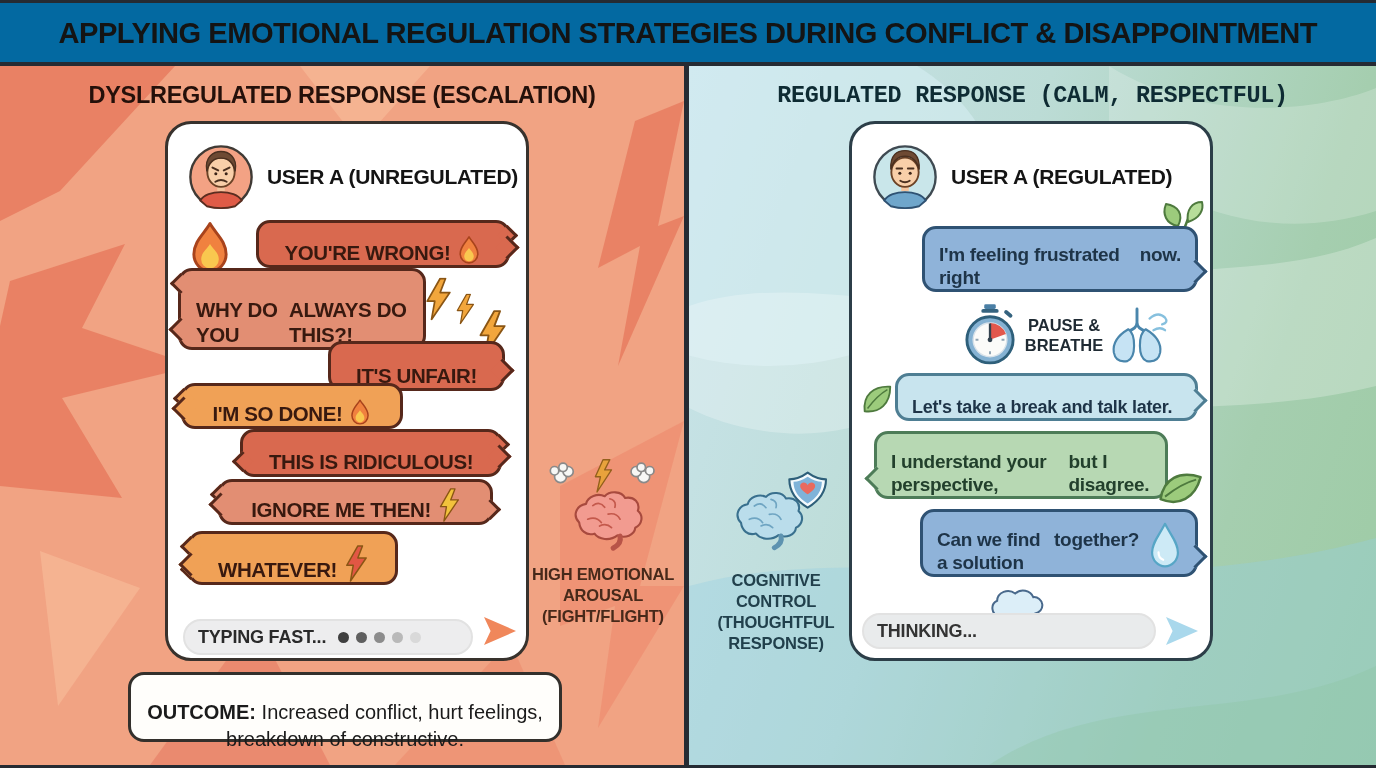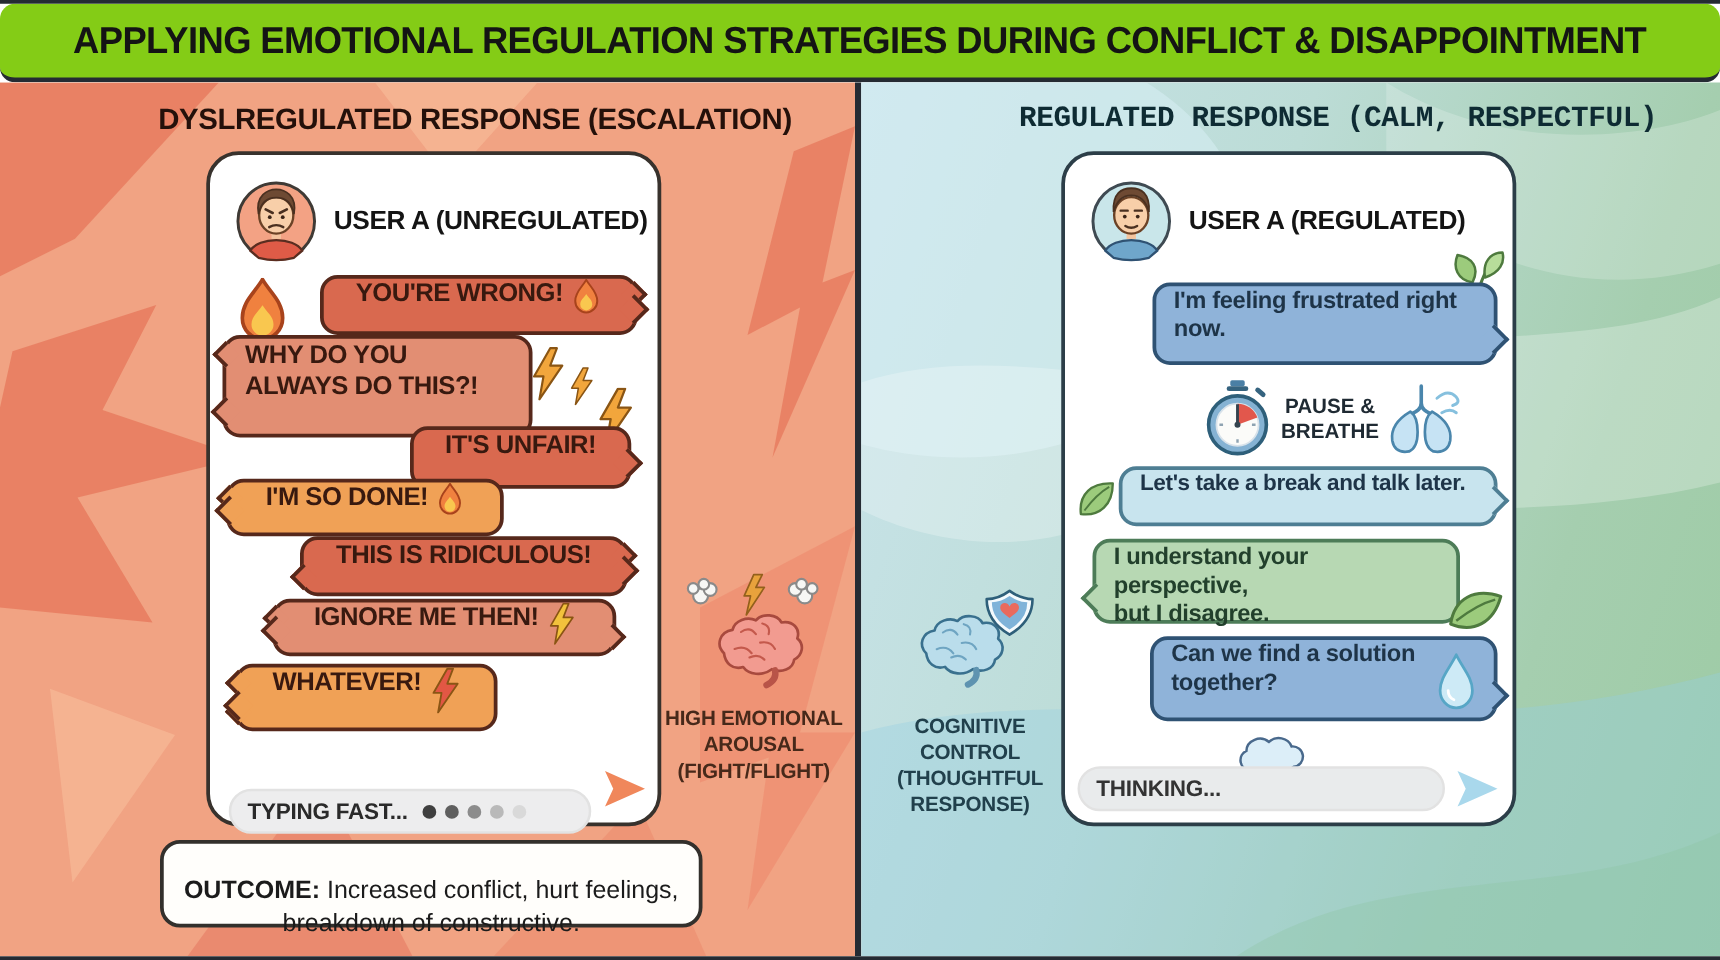--- a/index.html
+++ b/index.html
@@ -1,42 +1,42 @@
 <!DOCTYPE html>
 <html><head>
 <meta charset="utf-8">
 <style>
   html,body{margin:0;padding:0;background:#888;}
   .frame{position:relative;width:1376px;height:768px;background:#fff;overflow:hidden;
          font-family:"Liberation Sans",sans-serif;box-sizing:border-box;
          border-top:3px solid #252B33;border-bottom:3px solid #252B33;}
-  .titlebar{position:absolute;left:0;top:0;width:100%;height:59px;background:#84cc16;
-            border-bottom:4px solid #252B33;display:flex;align-items:center;justify-content:center;border-radius:12px;}
+  .titlebar{position:absolute;left:0;top:0;width:100%;height:59px;background:#0369a1;
+            border-bottom:4px solid #252B33;display:flex;align-items:center;justify-content:center;}
   .title-text{font-size:30px;font-weight:800;color:#141414;letter-spacing:-0.5px;transform:scaleX(0.97);white-space:nowrap;}
   .panels{position:absolute;top:63px;left:0;width:1376px;height:699px;}
   .panel{position:absolute;top:0;height:699px;overflow:hidden;}
   .panel-left{left:0;width:684px;background:#F1A383;}
   .divider{position:absolute;left:684px;top:0;width:5px;height:699px;background:#252B33;}
   .panel-right{left:689px;width:687px;background:linear-gradient(108deg,#C9E4EB 0%,#BCDCD6 40%,#A5CEAF 75%,#9DCBA4 100%);}
   .bg{position:absolute;left:0;top:0;width:100%;height:100%;}
   .panel-header{position:absolute;top:16px;left:0;width:100%;margin:0;text-align:center;
-                font-size:23.5px;font-weight:800;letter-spacing:-0.3px;padding-left:38px;}
+                font-size:23.5px;font-weight:800;letter-spacing:-0.3px;}
   .hdr-left{color:#24100A;}
   .hdr-right{color:#0E2B33;font-family:Liberation Mono, monospace;}
   .card{position:absolute;background:#FFFFFF;border-radius:26px;top:55px;width:358px;height:534px;}
   .card-left{left:165px;border:3px solid #38322D;}
   .card-right{left:160px;border:3px solid #2C3E48;}
   .chat-user{position:absolute;left:20px;top:20px;display:flex;align-items:center;gap:13px;}
   .avatar{width:66px;height:66px;}
   .user-label{font-size:21px;font-weight:800;color:#141414;letter-spacing:-0.3px;white-space:nowrap;}
   .abs{position:absolute;}
   .bubble{position:absolute;box-sizing:border-box;border:3px solid var(--bc);background:var(--bg);
-          border-radius:14px;display:flex;align-items:flex-start;justify-content:center;gap:7px;}
+          border-radius:14px;display:flex;align-items:flex-end;justify-content:center;gap:7px;}
   .bubble .txt{white-space:nowrap;}
-  .lines{display:flex;flex-direction:column;line-height:1.22;}
+  .lines{display:flex;flex-direction:row;line-height:1.22;}
   .left-b{--bc:#56281B;color:#38190F;font-weight:800;font-size:20.5px;letter-spacing:-0.4px;}
   .red{--bg:#D9694F;} .salmon{--bg:#E28E73;} .orange{--bg:#F0A156;}
   .right-b{font-weight:700;font-size:19px;letter-spacing:-0.3px;color:#1E3448;justify-content:flex-start;padding:0 14px;}
   .blue{--bg:#8FB3D9;--bc:#2F5273;} .pblue{--bg:#C8E4EE;--bc:#4E7E93;}
   .green{--bg:#B7D8B3;--bc:#4D7C58;color:#22402C;}
   .tail-r::after,.tail-l::after{content:"";position:absolute;width:14px;height:14px;background:var(--bg);}
   .tail-r::after{right:-9px;bottom:9px;border-top:3px solid var(--bc);border-right:3px solid var(--bc);transform:rotate(45deg);}
   .tail-l::after{left:-9px;bottom:9px;border-left:3px solid var(--bc);border-bottom:3px solid var(--bc);transform:rotate(45deg);}
   .thorn{position:absolute;width:12px;height:12px;background:var(--bg);transform:rotate(45deg);}
   .th-l{left:-8px;border-left:3px solid var(--bc);border-bottom:3px solid var(--bc);}
@@ -148,21 +148,21 @@
 
         <div class="bubble left-b orange tail-l" style="left:20px;top:407px;width:210px;height:54px">
           <span class="thorn th-l th-t"></span>
           <span class="thorn th-l th-b"></span>
           <span class="txt">WHATEVER!</span>
           <svg width="24" height="37" viewBox="0 0 26 40" color="#E25744">
               <use href="#ic-bolt"></use>
             </svg>
         </div>
 
-        <div class="pill" style="left:15px;top:507px;width:290px;height:36px">
+        <div class="pill" style="left:15px;top:495px;width:290px;height:36px">
           <span>TYPING FAST...</span>
           <span class="dot d1"></span>
           <span class="dot d2"></span>
           <span class="dot d3"></span>
           <span class="dot d4"></span>
           <span class="dot d5"></span>
         </div>
         <svg class="send" style="left:314px;top:491px;color:#F0875B" width="36" height="32" viewBox="0 0 38 34">
             <use href="#ic-plane"></use>
           </svg>

